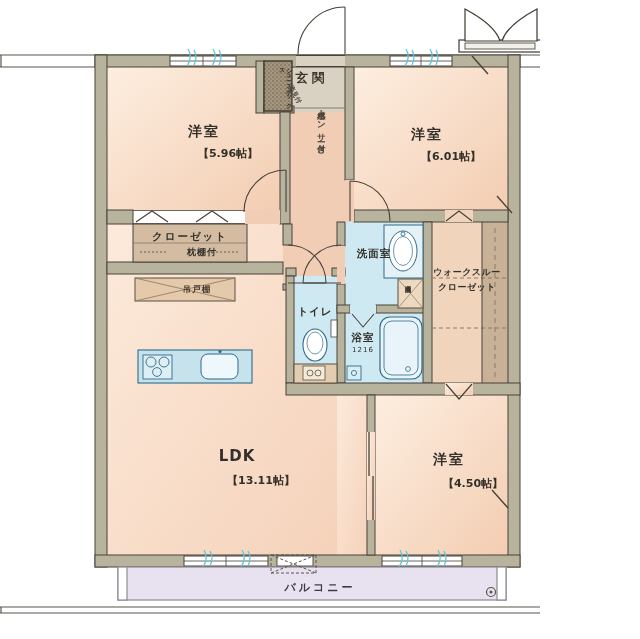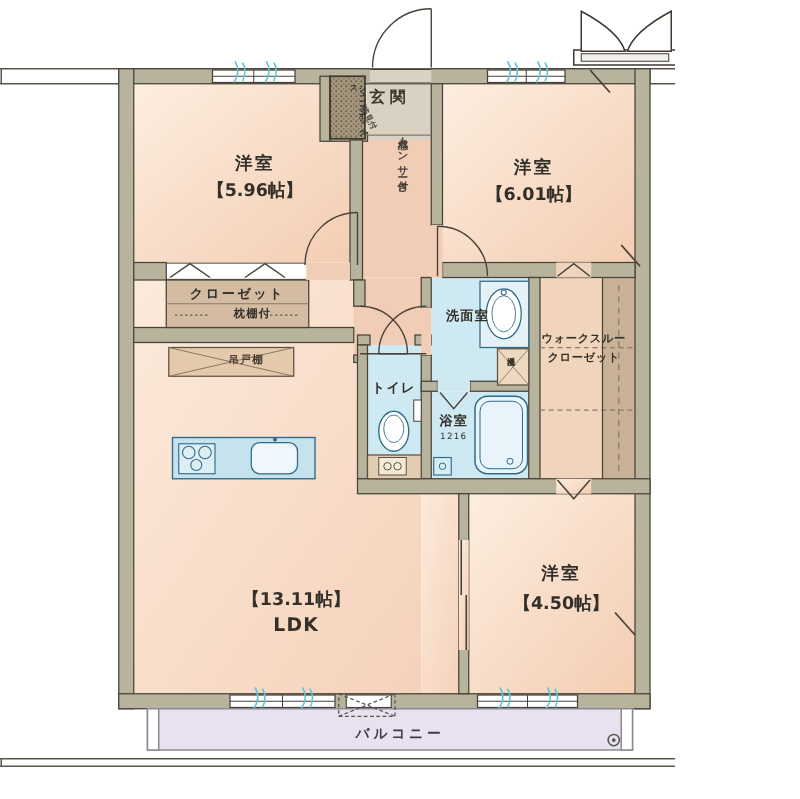--- a/index.html
+++ b/index.html
@@ -6,22 +6,22 @@
   html,body{margin:0;padding:0;background:#ffffff;}
   #stage{position:relative;width:540px;height:639px;background:#ffffff;overflow:hidden;
          font-family:"DejaVu Sans",sans-serif;}
   #planSvg{position:absolute;left:0;top:0;}
   .lbl{position:absolute;transform:translate(-50%,-50%);white-space:nowrap;
        color:#33302a;font-weight:600;line-height:1;}
   .vert{position:absolute;writing-mode:vertical-rl;text-orientation:upright;
         color:#4a443c;font-weight:600;line-height:1.15;white-space:normal;}
   .t-genkan{font-size:12.5px;letter-spacing:4px;color:#3c362e;}
   .t-room{font-size:14px;letter-spacing:2px;}
-  .t-size{font-size:14px;letter-spacing:0;}
-  .t-ldk{font-size:15px;font-weight:700;letter-spacing:1px;margin-top:44px;}
+  .t-size{font-size:11px;letter-spacing:0;margin-left:24px;}
+  .t-ldk{font-size:15px;font-weight:700;letter-spacing:1px;}
   .t-small{font-size:10.5px;letter-spacing:2px;}
   .t-note{font-size:9px;letter-spacing:1px;}
   .t-code{font-size:7px;font-weight:400;letter-spacing:1px;text-align:center;}
   .t-wtc{font-size:9px;letter-spacing:0.5px;}
   .t-balcony{font-size:11px;letter-spacing:3px;color:#3f3b43;}
   .t-cupboard{font-size:8.5px;letter-spacing:1px;color:#453c30;}
   .t-mirror{position:absolute;font-size:6.5px;color:#4a443c;transform:rotate(62deg);
             transform-origin:left top;font-weight:600;}
   .t-shoebox{font-size:6px;letter-spacing:0;color:#2e2922;font-weight:700;}
   .t-laundry{font-size:6px;color:#3c362e;font-weight:700;}

